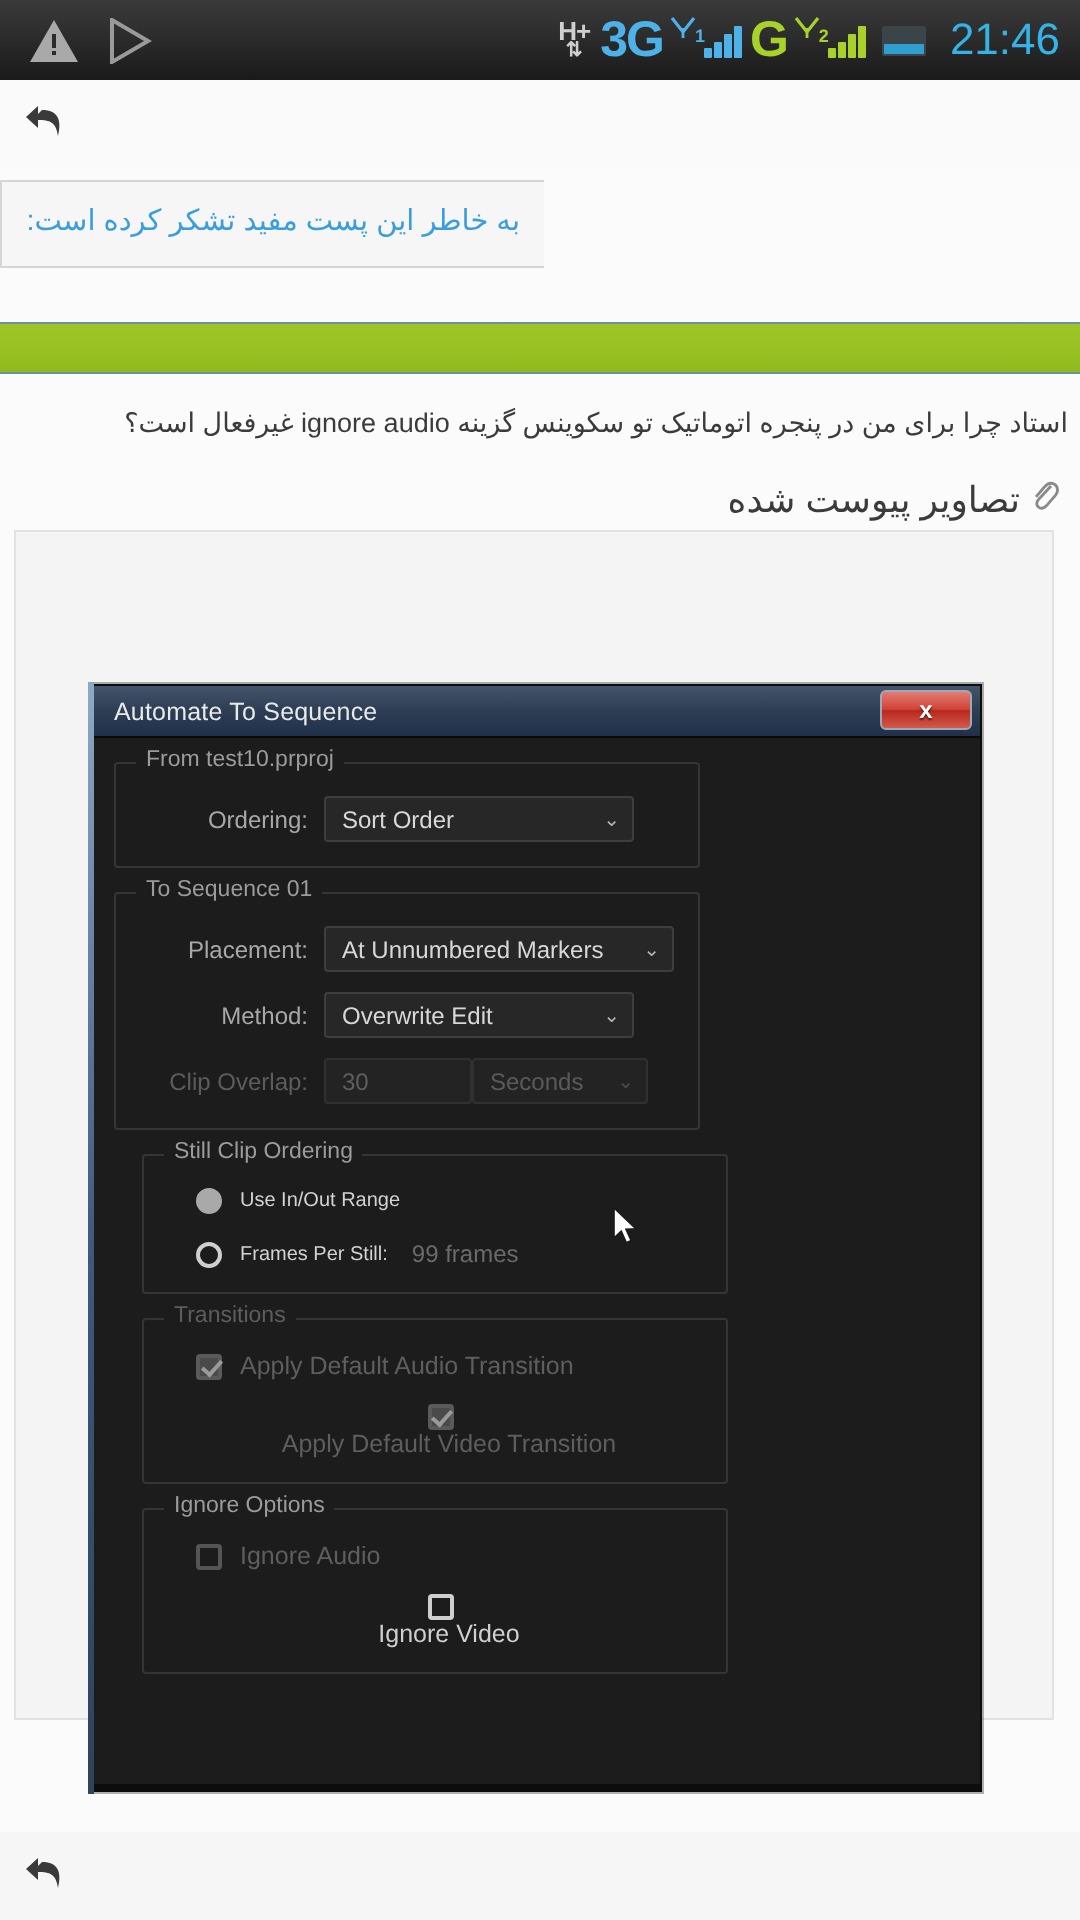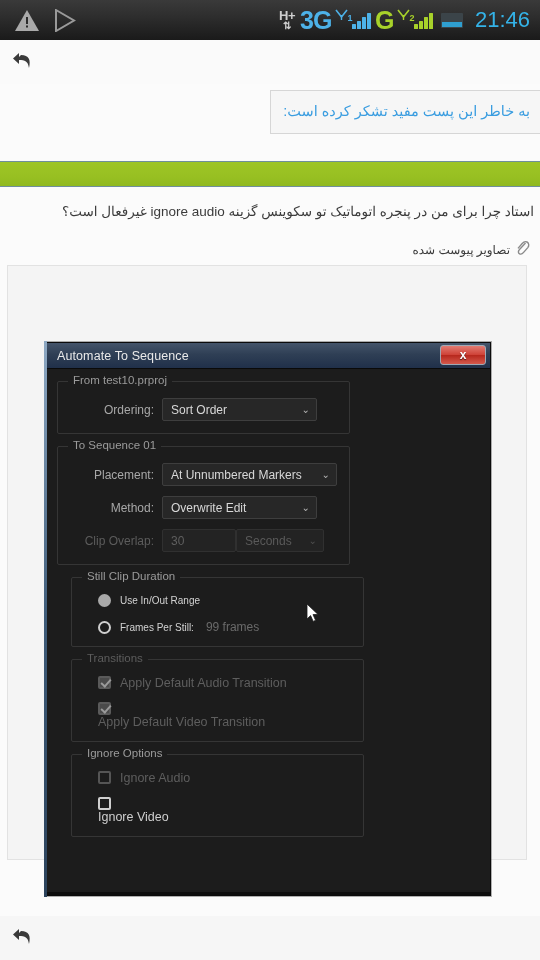--- a/index.html
+++ b/index.html
@@ -40,21 +40,21 @@
   .batt .fill{ position:absolute; left:1px; right:1px; bottom:1px; height:5px; background:#2f9fd0; }
   .clock{ color:#34b3e8; font-size:22px; margin-left:8px; letter-spacing:0px; }
 
   
   .page{ position:absolute; top:40px; left:0; width:540px; height:920px; background:#fbfbfb; }
 
   .navrow{ height:44px; background:#fafafa; display:flex; align-items:center; padding-left:8px; }
   .navrow.bottom{ background:#f6f6f6; }
   .backarrow{ width:30px; height:30px; display:flex; align-items:center; justify-content:center; }
 
-  .quote-wrap{ padding:6px 0 0 0; display:flex; justify-content:flex-end; }
+  .quote-wrap{ padding:6px 0 0 0; display:flex; }
   .quote-box{
     border:1px solid #d6d6d6; background:#f6f6f6;
     padding:10px 12px 12px 12px;
     margin-right:-2px; width:272px;
     border-right:none;
   }
   .quote-text{
     color:#3a9de0; font-size:14.5px; direction:rtl; text-align:right;
     white-space:nowrap; line-height:1.4;
   }
@@ -70,21 +70,21 @@
     direction:rtl; text-align:right;
     font-size:13.5px; color:#3b3b3b;
     padding:16px 6px 0 6px;
     white-space:nowrap;
   }
 
   .attach-row{
     direction:rtl; display:flex; align-items:center; justify-content:flex-start;
     gap:5px; padding:20px 10px 6px 0;
   }
-  .attach-label{ font-size:12px; color:#3b3b3b; direction:rtl; }
+  .attach-label{ font-size:18px; color:#3b3b3b; direction:rtl; }
   .clip-icon{ display:block; }
 
   
   .attach-panel{
     position:absolute; left:7px; top:225px; width:520px; height:595px;
     background:#f4f4f4; border:1px solid #e2e2e2;
   }
 
   
   .dialog{
@@ -158,21 +158,21 @@
   .radio-row:last-child{ margin-bottom:0;align-items:center; }
   .radio{
     width:13px; height:13px; border-radius:50%;
     border:2px solid #cfcfcf; margin-right:9px; position:relative;
     background:transparent;
   }
   .radio.on{ background:#a9a9a9; border-color:#a9a9a9; }
   .radio-label{ color:#d2d2d2; font-size:10px; }
   .frames-val{ color:#6a6a6a; font-size:12px; margin-left:12px; }
 
-  .check-row{ display:flex; align-items:flex-start; margin-bottom:12px; padding-left:14px; }
+  .check-row{ display:flex; align-items:center; margin-bottom:12px; padding-left:14px; }
   .check-row:last-child{ margin-bottom:0;flex-direction:column; }
   .checkbox{
     width:13px; height:13px; border:2px solid #cfcfcf; border-radius:2px;
     margin-right:9px; position:relative; background:transparent;
   }
   .checkbox.dim{ border-color:#555555; }
   .checkbox.checked.dim{ background:#4a4a4a; border-color:#5a5a5a; }
   .checkbox.checked::after{
     content:""; position:absolute; left:2.5px; top:-1px;
     width:4px; height:8px; border:solid #c9c9c9;
@@ -339,21 +339,21 @@
             <span class="numfield">30</span>
             <span class="select dim" style="width:88px;justify-content:space-between;">
               <span>Seconds</span>
               <span class="caret">⌄</span>
             </span>
           </div>
         </div>
       </div>
 
       <div class="group" style="width:293px; margin-left:14px;">
-        <span class="legend">Still Clip Duration</span>
+        <span class="legend">Still Clip Ordering</span>
         <div class="ginner">
           <div class="radio-row">
             <span class="radio on"></span>
             <span class="radio-label">Use In/Out Range</span>
           </div>
           <div class="radio-row">
             <span class="radio"></span>
             <span class="radio-label">Frames Per Still:</span>
             <span class="frames-val">99 frames</span>
           </div>

